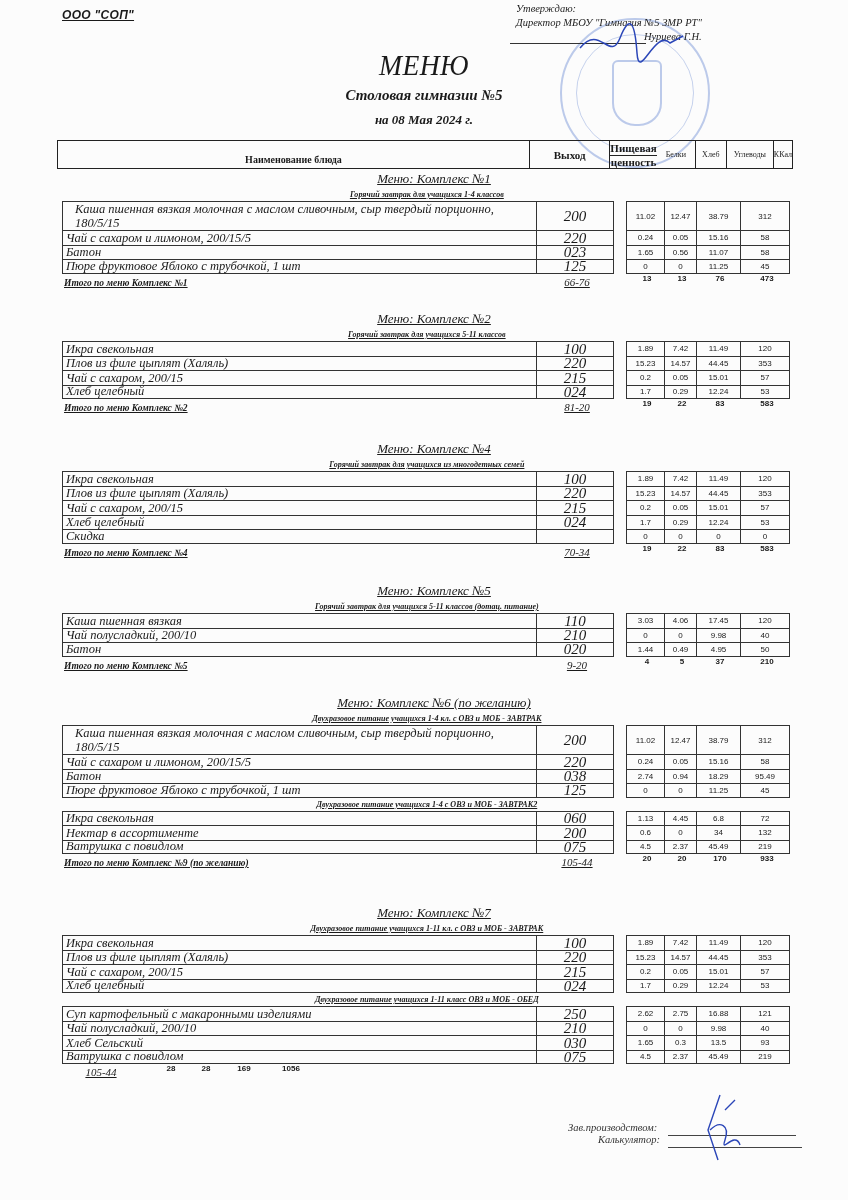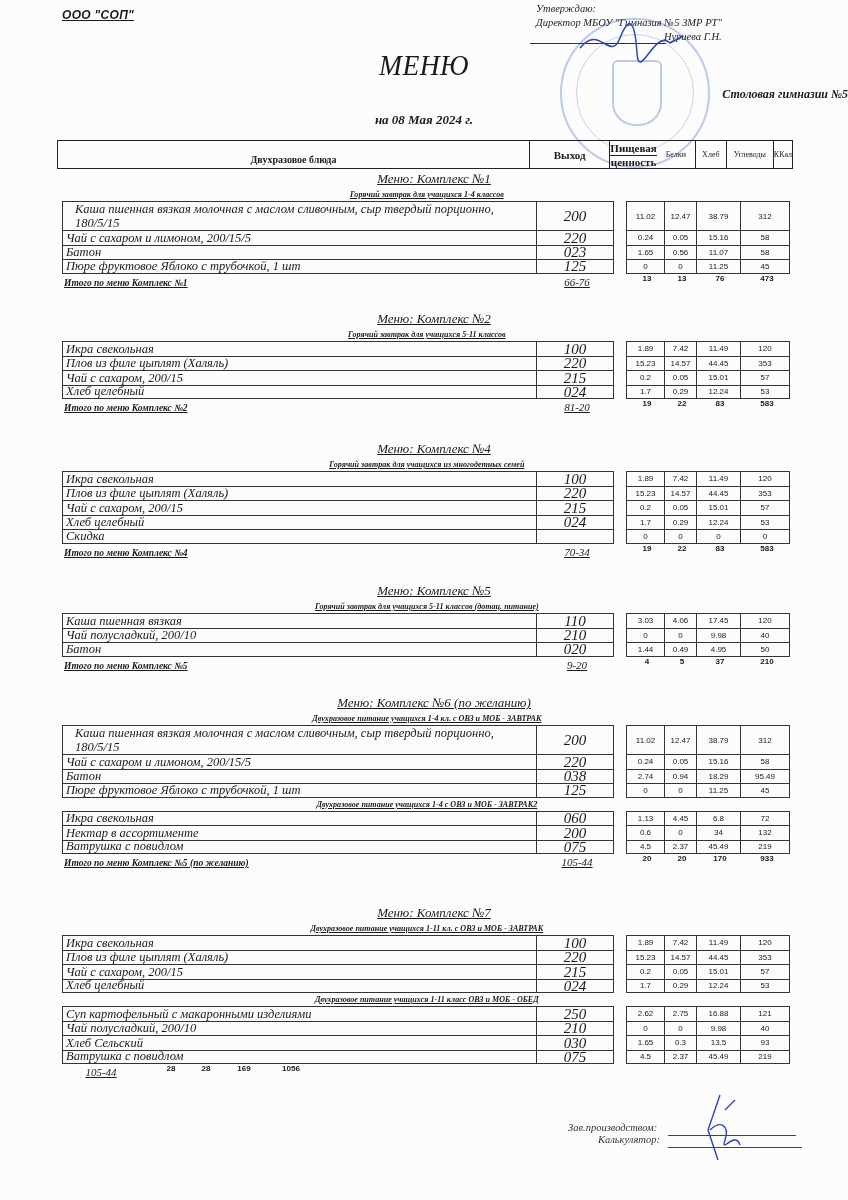--- a/index.html
+++ b/index.html
@@ -7,21 +7,21 @@
     width: 848px; height: 1200px; position: relative; overflow: hidden;
     font-family: "Liberation Serif", serif; color: #1a1a1a;
     background: #fcfcfc;
   }
   .org {
     position: absolute; left: 62px; top: 8px;
     font-family: "Liberation Sans", sans-serif; font-weight: bold; font-style: italic;
     font-size: 12px; text-decoration: underline; letter-spacing: 0.3px;
   }
   .approve {
-    position: absolute; left: 536px; top: 2px; font-style: italic; font-size: 10.5px; line-height: 14px;
+    position: absolute; left: 516px; top: 2px; font-style: italic; font-size: 10.5px; line-height: 14px;
     color: #222;
   }
   .approve .l1 { display:block; }
   .approve .l2 { display:block; }
   .approve .l3 { display:block; padding-left: 128px; }
   .approve .sigline { position:absolute; left: -6px; top: 41px; width: 136px; border-top: 1px solid #333; }
   .stamp {
     position: absolute; left: 560px; top: 18px; width: 150px; height: 150px; border-radius: 50%;
     border: 2px solid rgba(70,110,200,0.35); box-sizing: border-box; pointer-events: none;
   }
@@ -31,22 +31,22 @@
   }
   .stamp .core {
     position:absolute; left: 50px; top: 40px; width: 46px; height: 62px;
     border: 2px solid rgba(70,110,200,0.35); border-radius: 6px 6px 23px 23px;
   }
   .title {
     position: absolute; left: 0; width: 848px; text-align: center; top: 48px;
     font-style: italic; font-size: 30px; letter-spacing: 0.5px; transform: scaleX(0.92);
   }
   .subtitle {
-    position: absolute; left: 0; width: 848px; text-align: right; top: 87px;
-    font-style: italic; font-weight: bold; font-size: 12px;
+    position: absolute; left: 0; width: 848px; text-align: center; top: 87px;
+    font-style: italic; font-weight: bold; font-size: 15px;
   }
   .date {
     position: absolute; left: 0; width: 848px; text-align: center; top: 112px;
     font-style: italic; font-weight: bold; font-size: 13px;
   }
   .head {
     position: absolute; left: 57px; top: 140px; width: 736px; height: 29px;
     border: 1.5px solid #222; box-sizing: border-box; display: flex;
     font-family: "Liberation Serif", serif; font-weight: bold;
   }
@@ -125,21 +125,21 @@
 
   <svg class="scribble" style="left:575px;top:18px" width="110" height="50">
     <path d="M5 30 C25 5, 35 45, 45 20 S 60 5, 62 35 S 80 10, 95 25 L 108 18" fill="none" stroke="#2b46b8" stroke-width="1.5"></path>
   </svg>
 
   <div class="title">МЕНЮ</div>
   <div class="subtitle">Столовая гимназии №5</div>
   <div class="date">на 08 Мая 2024 г.</div>
 
   <div class="head">
-    <div class="name">Двухразовое блюда</div>
+    <div class="name">Наименование блюда</div>
     <div class="out">Выход</div>
     <div class="nut">
       <div class="cap">Пищевая ценность</div>
       <div class="cols">
         <span class="c1">Белки</span>
         <span class="c2">Хлеб</span>
         <span class="c3">Углеводы</span>
         <span class="c4">ККал</span>
       </div>
     </div>
@@ -415,21 +415,21 @@
           <div class="nm">Ватрушка с повидлом</div>
           <div class="out">075</div>
           <div class="gap"></div>
           <div class="v b">4.5</div>
           <div class="v z">2.37</div>
           <div class="v u">45.49</div>
           <div class="v k">219</div>
         </div>
         </div>
         <div class="total">
-      <div class="lbl">Итого по меню Комплекс №5 (по желанию)</div>
+      <div class="lbl">Итого по меню Комплекс №9 (по желанию)</div>
       <div class="out">105-44</div>
       <div class="gap"></div>
       <div class="v b">20</div>
       <div class="v z">20</div>
       <div class="v u">170</div>
       <div class="v k">933</div>
     </div>
       </div>
       <div class="section" style="top: 904px;">
         <div class="menu-title">Меню: Комплекс №7</div>

